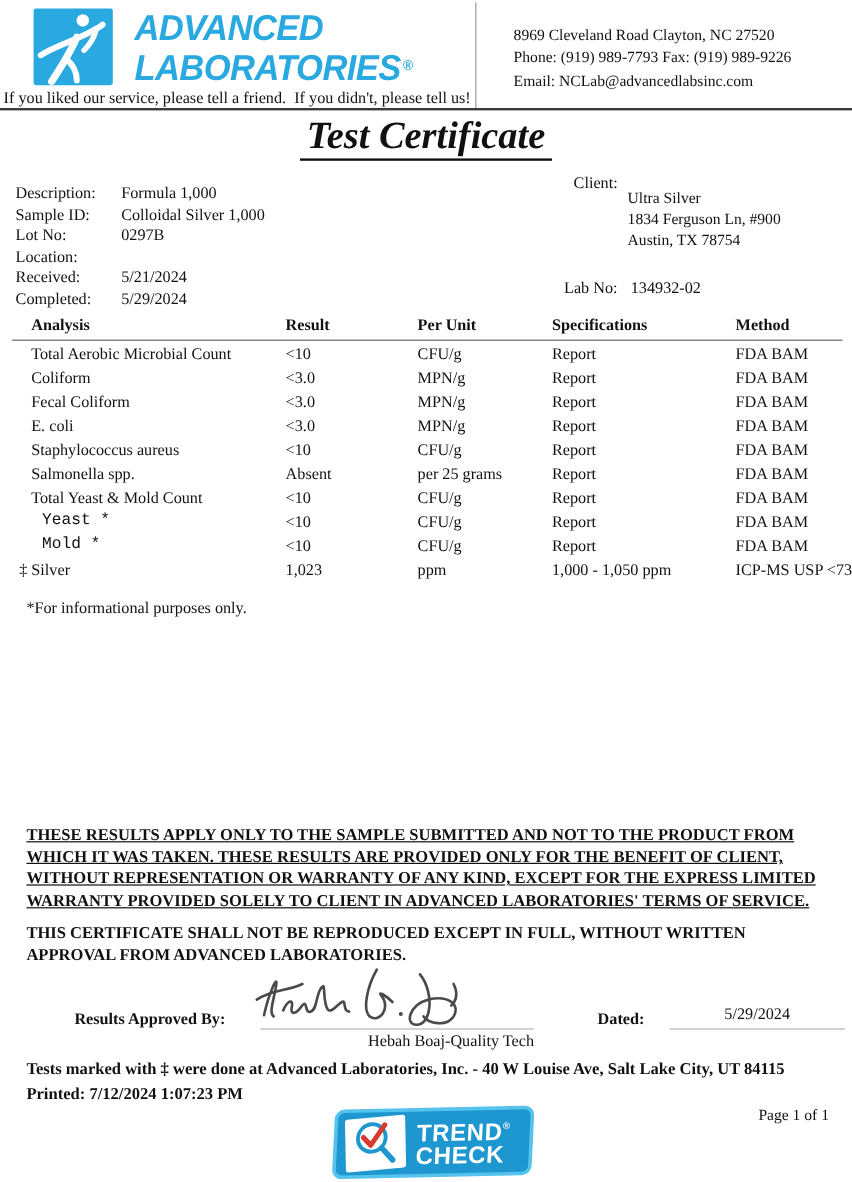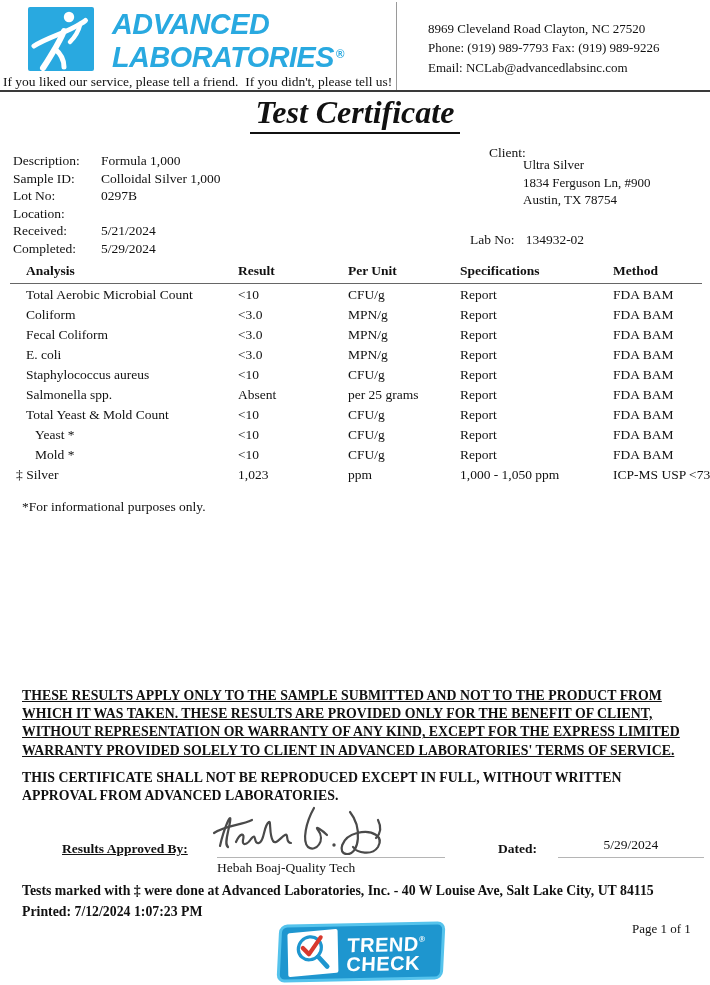--- a/index.html
+++ b/index.html
@@ -22,47 +22,47 @@
 
   
   .title-wrap{position:absolute;left:0;top:94px;width:710px;text-align:center;}
   .doc-title{display:inline-block;font-size:32px;font-weight:bold;font-style:italic;
              border-bottom:2.5px solid #111;padding:0 6px 1px 6px;}
 
   
   .info-left{position:absolute;left:13px;top:144px;font-size:13.5px;line-height:17.6px;margin-top:8px;}
   .info-row{display:flex;}
   .info-row .lbl{width:88px;}
-  .client-label{position:absolute;left:489px;top:145px;font-size:13.5px;}
+  .client-label{position:absolute;left:478px;top:145px;font-size:13.5px;}
   .client-block{position:absolute;left:523px;top:156px;font-size:13px;line-height:17.6px;}
   .labno-row{position:absolute;left:470px;top:232px;font-size:13.5px;}
   .labno-row .val{margin-left:11px;}
 
   
   .rtable{position:absolute;left:0;top:263px;width:710px;font-size:13.5px;}
   .trow{display:grid;grid-template-columns:212px 110px 112px 153px 1fr;
         padding-left:13px;height:20px;align-items:start;margin-left:13px;}
   .trow.head{font-weight:bold;height:18px;}
   .head-rule{margin:2px 8px 3px 10px;border-top:1.5px solid #666;}
   .cell{white-space:nowrap;overflow:visible;}
-  .cell.indent{padding-left:9px;}
+  .cell.indent{padding-left:9px;font-family:Liberation Mono, monospace;}
   .cell.hang{margin-left:-10px;}
   .footnote{position:absolute;left:22px;top:499px;font-size:13.5px;}
 
   
   .disclaimer{position:absolute;left:22px;width:672px;font-weight:bold;
               font-size:13.8px;line-height:18.2px;}
   .disc1{top:687px;text-decoration:underline;}
   .disc2{top:769px;}
 
   
-  .approved-label{position:absolute;left:62px;top:841px;font-size:13.5px;font-weight:bold;text-decoration:underline;}
+  .approved-label{position:absolute;left:62px;top:841px;font-size:13.5px;font-weight:bold;}
   .sig-svg{position:absolute;left:210px;top:800px;}
   .sig-line{position:absolute;left:217px;top:857px;width:228px;height:0;border-top:1px solid #b5b5b5;}
-  .sig-name{position:absolute;left:217px;top:860px;width:228px;text-align:left;font-size:13.5px;}
+  .sig-name{position:absolute;left:217px;top:860px;width:228px;text-align:right;font-size:13.5px;}
   .dated-label{position:absolute;left:498px;top:841px;font-size:13.5px;font-weight:bold;}
   .date-line{position:absolute;left:558px;top:857px;width:146px;height:0;border-top:1px solid #b5b5b5;}
   .date-value{position:absolute;left:558px;top:837px;width:146px;text-align:center;font-size:13.5px;}
 
   
   .dagger-note{position:absolute;left:22px;top:883px;font-size:13.8px;font-weight:bold;}
   .printed{position:absolute;left:22px;top:904px;font-size:13.8px;font-weight:bold;}
   .page-num{position:absolute;left:632px;top:921px;font-size:13px;}
 
   

